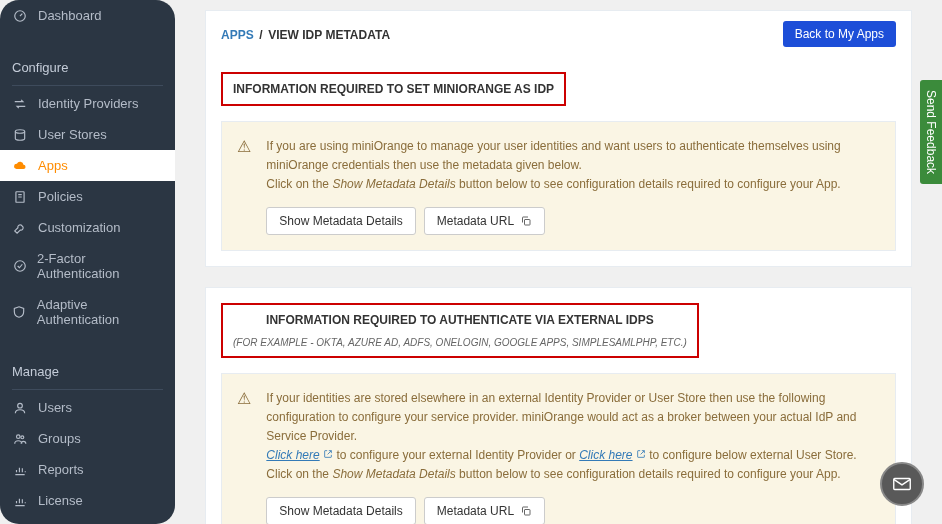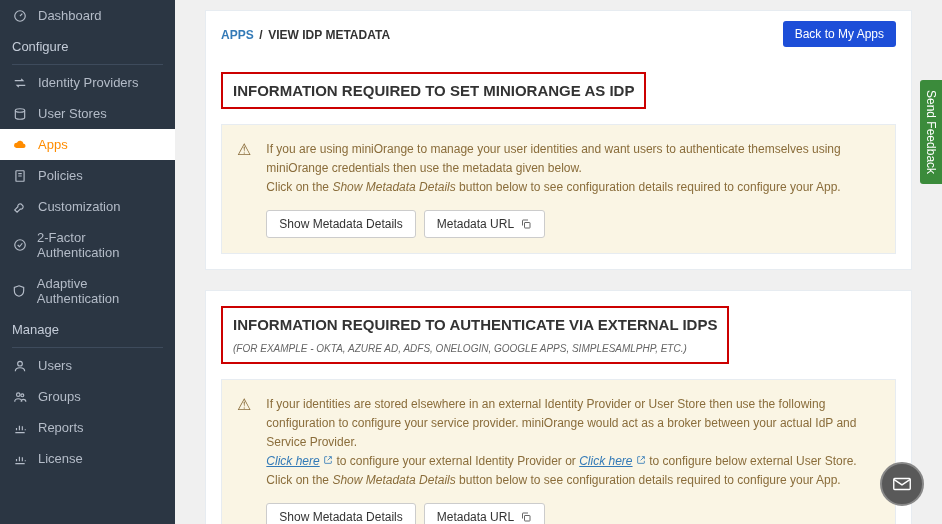--- a/index.html
+++ b/index.html
@@ -1,32 +1,32 @@
 <!DOCTYPE html>
 <html><head>
 <meta charset="utf-8">
 <style>
 * { margin: 0; padding: 0; box-sizing: border-box; }
 body { font-family: Arial, sans-serif; font-size: 13px; background: #f0f0f0; width: 942px; height: 524px; overflow: hidden; position: relative; }
-.sidebar { position: absolute; left: 0; top: 0; width: 175px; height: 524px; background: #2b3643; color: #b4bcc8; }
+.sidebar { position: absolute; left: 0; top: 0; width: 175px; height: 524px; background: #2b3643; color: #b4bcc8; border-radius: 19px; }
 .sidebar-item { display: flex; align-items: center; padding: 8px 12px; cursor: pointer; font-size: 13px; }
 .sidebar-item.active { background: #fff; color: #ff8c00; }
 .sidebar-item .icon { width: 16px; margin-right: 10px; display: inline-flex; align-items: center; justify-content: center; }
-.sidebar-section { padding: 8px 12px; color: #c4ccd8; font-size: 13px; }
+.sidebar-section { padding: 8px 12px; color: #c4ccd8; font-size: 13px; margin-top: 21px; }
 .sidebar-divider { border-bottom: 1px solid #3e4b5c; margin: 2px 12px; }
 .main { position: absolute; left: 175px; top: 0; right: 0; height: 524px; padding: 10px 30px; overflow-y: auto; }
 .card { background: #fff; border: 1px solid #e7ecf1; margin-bottom: 20px; }
 .card-header { padding: 10px 15px; display: flex; justify-content: space-between; align-items: center; }
 .breadcrumb-link { color: #337ab7; font-weight: bold; font-size: 12px; text-decoration: none; }
 .breadcrumb-sep { color: #333; font-weight: bold; font-size: 12px; margin: 0 2px; }
 .breadcrumb-current { color: #333; font-weight: bold; font-size: 12px; }
 .btn-primary { background: #1d4ed8; color: #fff; border: none; padding: 6px 12px; border-radius: 3px; font-size: 12px; cursor: pointer; }
 .card-body { padding: 15px; }
 .section-title { border: 2px solid #c00; padding: 8px 10px; margin-bottom: 15px; display: inline-block; }
-.section-title h4 { font-size: 15px; font-weight: bold; color: #333; }
+.section-title h4 { font-size: 12px; font-weight: bold; color: #333; text-align: center; }
 .section-subtitle { font-size: 10px; font-style: italic; color: #666; margin-top: 10px; }
 .info-box { background: #faf5e4; border: 1px solid #e7ecf1; padding: 15px; display: flex; gap: 15px; }
 .info-box .warn-icon { color: #8a6d3b; font-size: 16px; flex-shrink: 0; }
 .info-box .info-text { color: #8a6d3b; font-size: 12px; line-height: 1.6; }
 .info-box .info-text em { font-style: italic; }
 .click-link { color: #337ab7; font-style: italic; text-decoration: underline; cursor: pointer; }
 .btn-row { margin-top: 12px; display: flex; gap: 8px; }
 .btn-white { background: #fff; border: 1px solid #ccc; padding: 6px 12px; border-radius: 3px; font-size: 12px; color: #333; cursor: pointer; display: inline-flex; align-items: center; gap: 6px; }
 .feedback-tab { position: absolute; right: 0; top: 80px; background: #3b8b3b; color: #fff; padding: 10px 4px; writing-mode: vertical-rl; text-orientation: mixed; font-size: 12px; cursor: pointer; border-radius: 3px 0 0 3px; }
 .fab { position: absolute; right: 18px; bottom: 18px; width: 44px; height: 44px; background: #595959; border-radius: 50%; display: flex; align-items: center; justify-content: center; cursor: pointer; border: 2px solid #888; }

